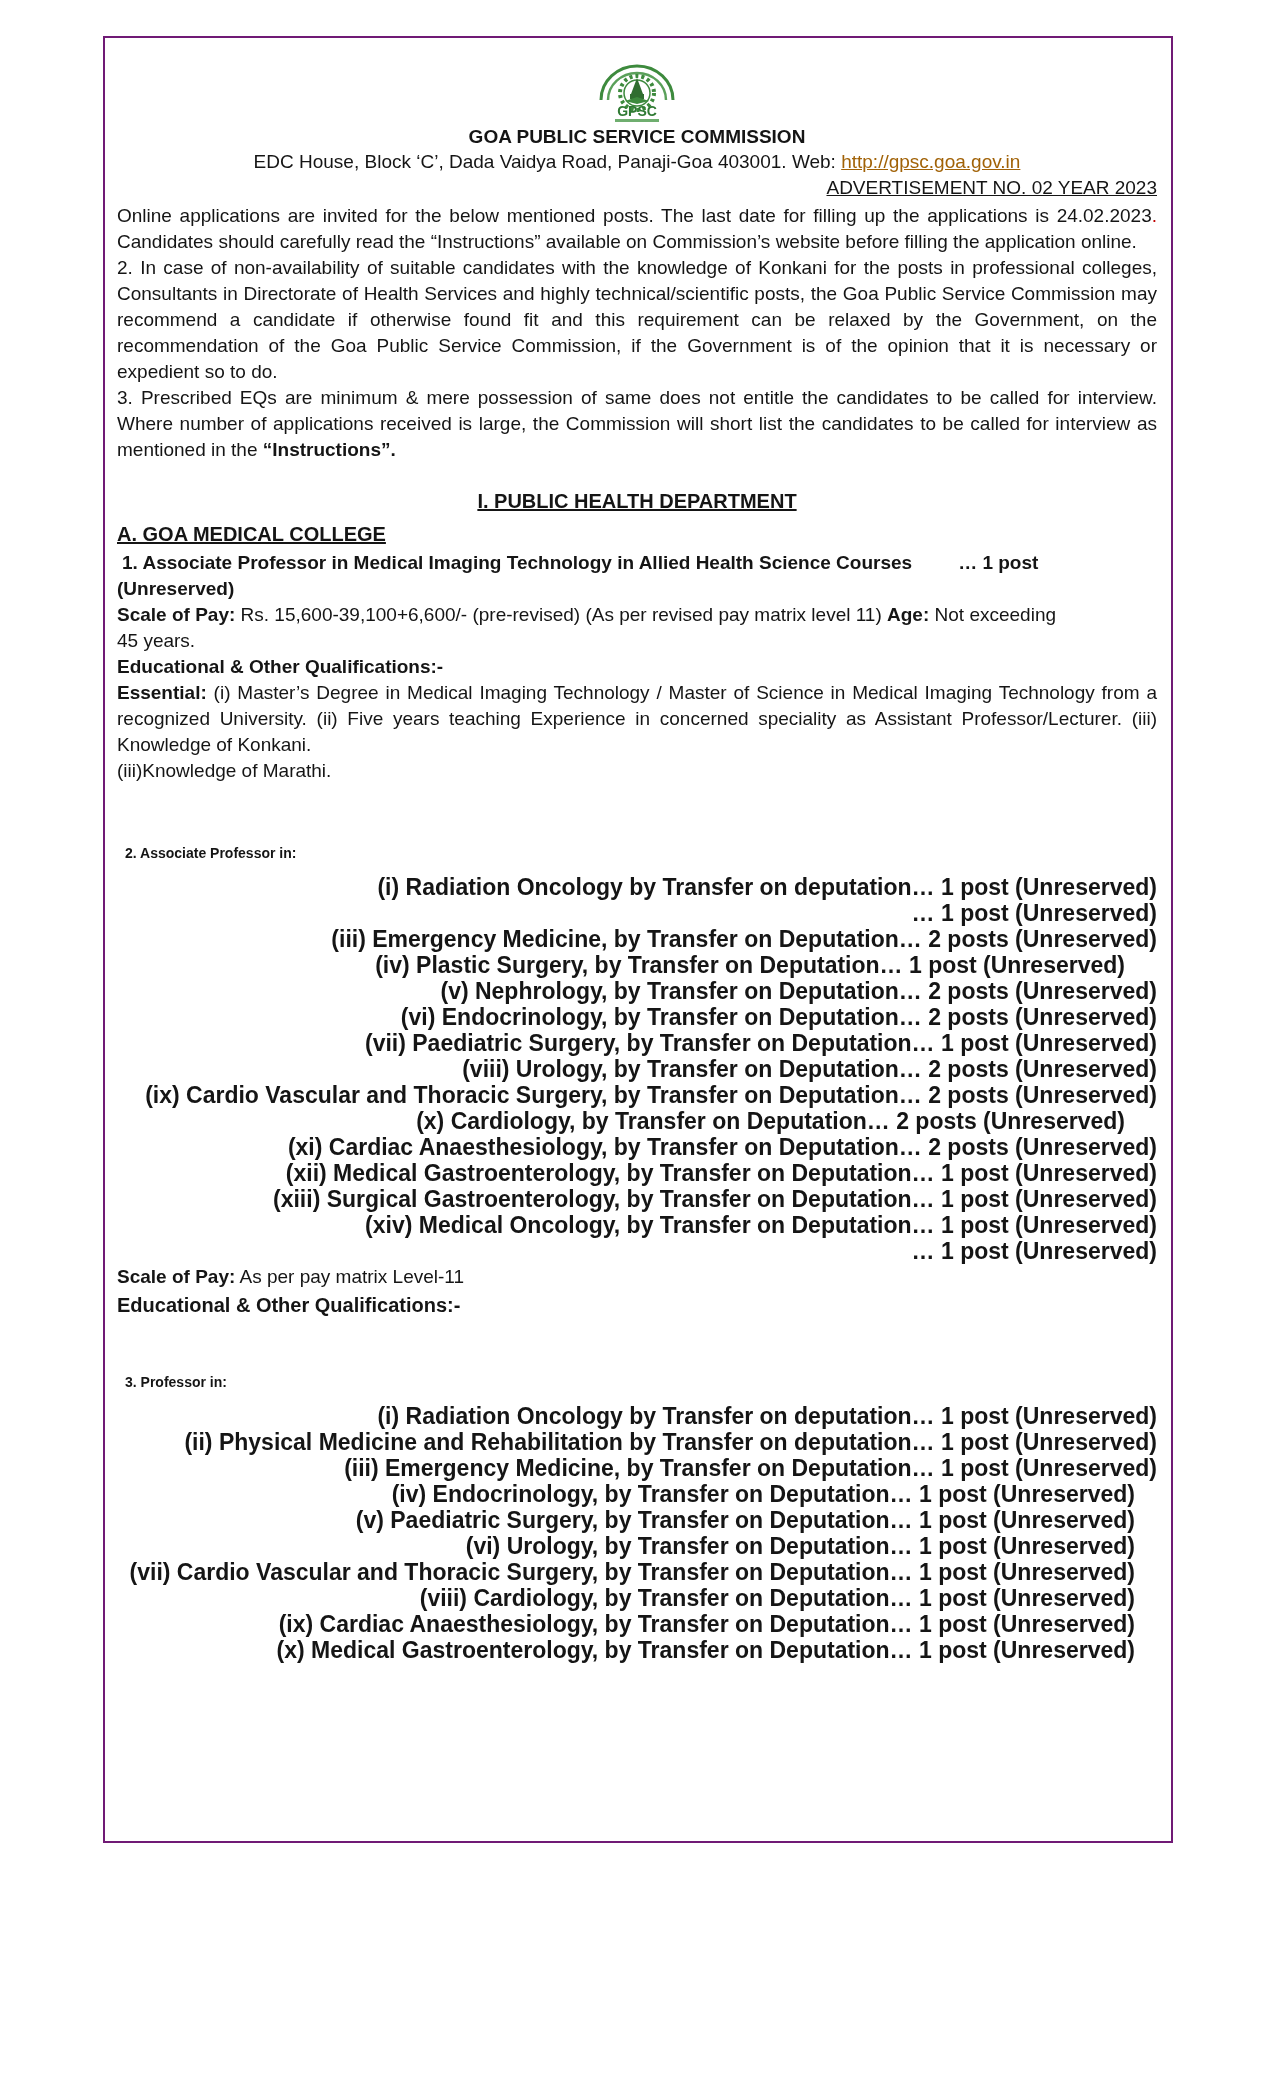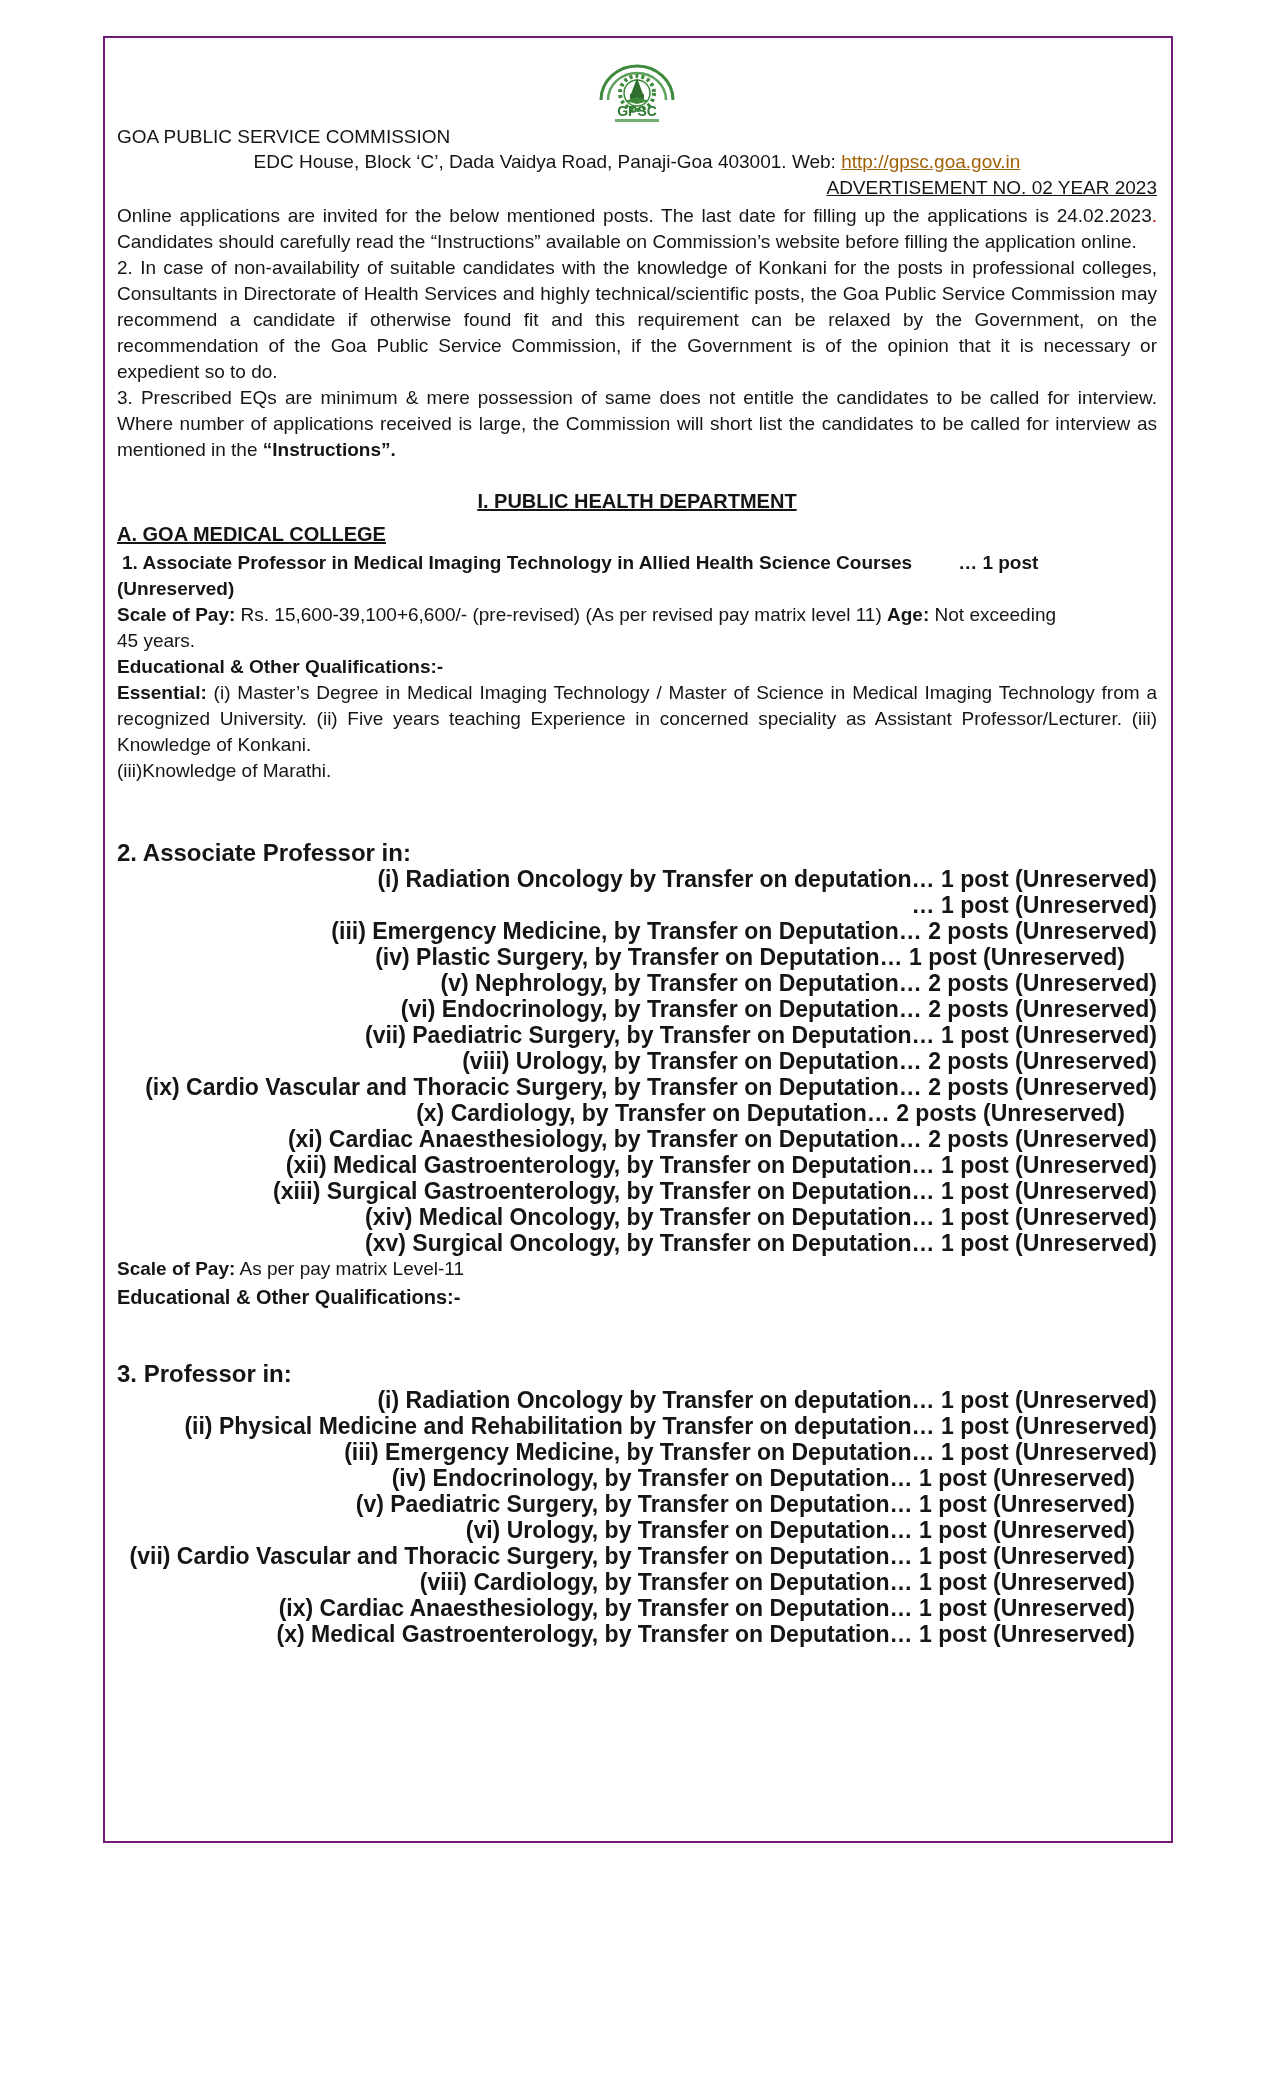--- a/index.html
+++ b/index.html
@@ -9,35 +9,35 @@
     color:#151515; position:relative; overflow:hidden;
   }
   .doc-box {
     position:absolute; left:103px; top:36px; width:1070px; height:1807px;
     border:2px solid #701a75; box-sizing:border-box;
     padding:20px 14px 0 12px; overflow:hidden;
   }
   .t { font-size:19px; line-height:26px; text-align:justify; margin:0; }
   .b { font-weight:bold; }
   .logo-wrap { text-align:center; margin-top:2px; line-height:0; }
-  .org-name { font-size:19px; line-height:25px; font-weight:normal; margin:0; }
+  .org-name { font-size:19px; line-height:25px; font-weight:bold; text-align:center; margin:0; }
   .addr { font-size:19px; line-height:26px; text-align:center; margin:0; }
   .addr a { color:#a16207; text-decoration:underline; }
   .adv-title { font-size:19px; line-height:26px; font-weight:normal; text-decoration:underline; text-align:right; margin:0 0 2px 0; }
   .red-dot { color:#c00000; }
   .dept-head { font-size:20px; line-height:27px; font-weight:bold; text-align:center; margin:25px 0 6px 0; }
   .dept-head span { text-decoration:underline; }
   .college-head { font-size:20px; line-height:27px; font-weight:bold; margin:2px 0 2px 0; }
   .college-head span { text-decoration:underline; }
   .post1-title { font-size:19px; line-height:26px; font-weight:bold; padding-left:5px; margin:0; }
   .post1-count { padding-left:46px; }
   .clipline { white-space:nowrap; overflow:hidden; text-align:left; }
   .qual-head { font-size:19px; line-height:26px; font-weight:bold; margin:0; }
   .qual-head-lg { font-size:20px; line-height:28px; font-weight:bold; margin:1px 0; }
-  .sec-head { font-size:24px; line-height:26px; font-weight:bold; margin:0; }
+  .sec-head { font-size:14px; line-height:26px; font-weight:bold; margin:8px; }
   .mt-post2 { margin-top:56px; }
   .mt-post3 { margin-top:50px; }
   .prow { display:flex; justify-content:flex-end; font-size:23px; line-height:26px; font-weight:bold; }
   .plabel { white-space:nowrap; }
   .pcount { white-space:nowrap; }
   .shift  { padding-right:32px; }
   .ind { padding-left:7px; }
   .post3-list .prow:nth-child(n+4) .pcount { padding-right:22px; }
 </style>
 </head>
@@ -128,21 +128,20 @@
       </div>
     <div class="prow">
         <span class="plabel">(xiii) Surgical Gastroenterology, by Transfer on Deputation</span>
         <span class="pcount">… 1 post (Unreserved)</span>
       </div>
     <div class="prow">
         <span class="plabel">(xiv) Medical Oncology, by Transfer on Deputation</span>
         <span class="pcount">… 1 post (Unreserved)</span>
       </div>
     <div class="prow">
-        <span class="plabel">(xv) Surgical Oncology, by Transfer on Deputation</span>
         <span class="pcount">… 1 post (Unreserved)</span>
       </div>
   </div>
   <p class="t"><span class="b">Scale of Pay:</span><span> As per pay matrix Level-11</span></p>
   <p class="qual-head-lg">Educational &amp; Other Qualifications:-</p>
 
   <p class="sec-head mt-post3">3. Professor in:</p>
   <div class="post3-list">
     <div class="prow">
         <span class="plabel">(i) Radiation Oncology  by Transfer on deputation</span>

